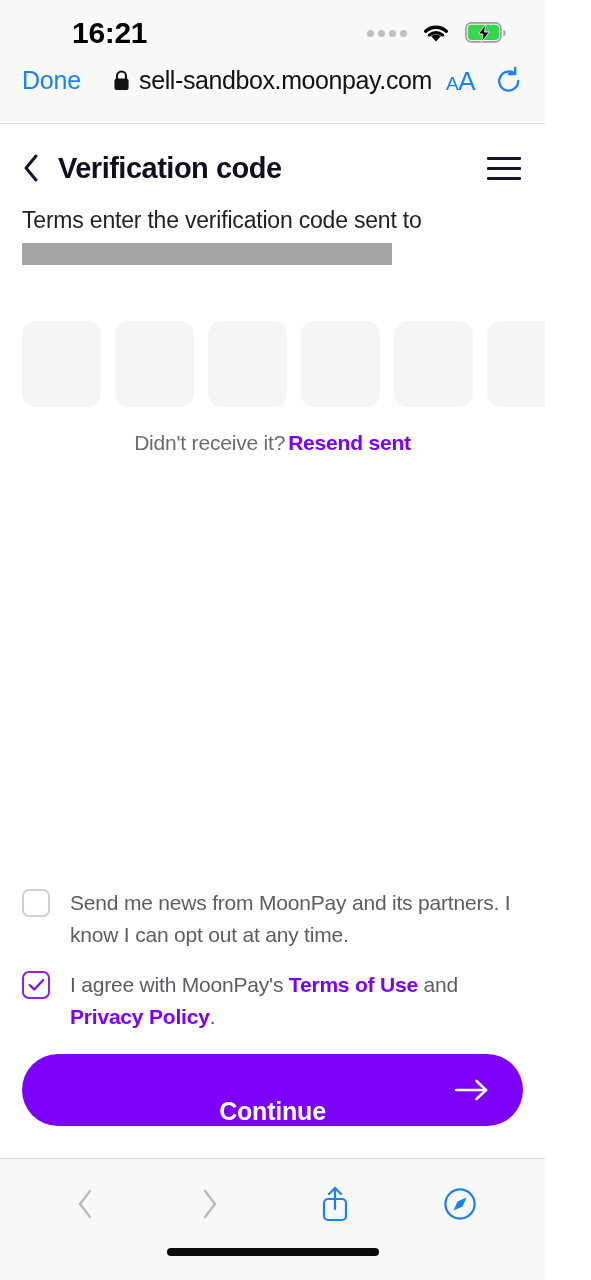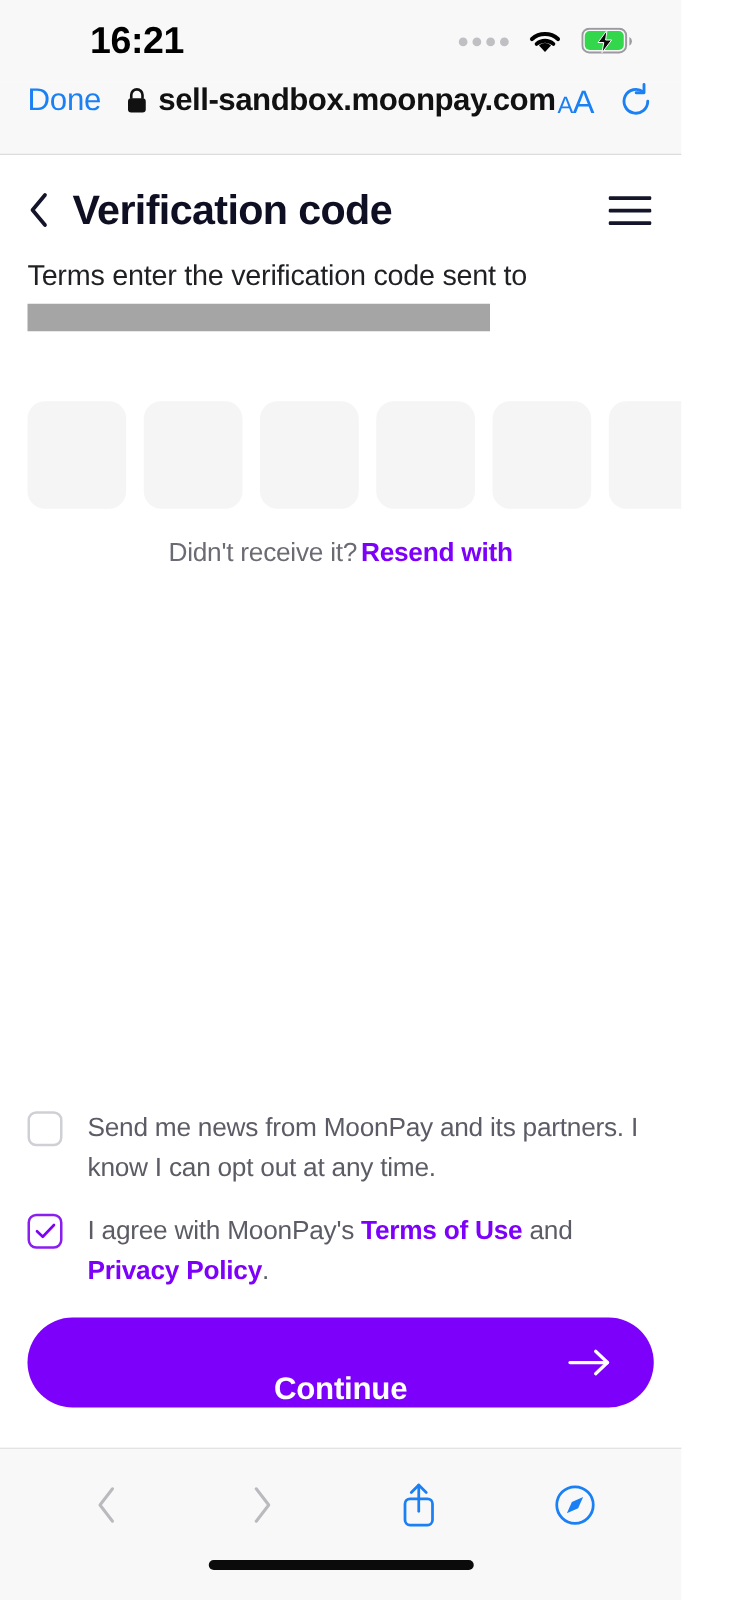--- a/index.html
+++ b/index.html
@@ -83,21 +83,21 @@
     left: 0; right: 0;
     display: flex;
     align-items: center;
     justify-content: center;
     gap: 9px;
     pointer-events: none;
   }
   .lock-icon { display: block; }
   .url-text {
     font-size: 25px;
-    font-weight: bold;
+    font-weight: normal;
     color: #111111;
     letter-spacing: -0.4px;
   }
   .url-right {
     margin-left: auto;
     display: flex;
     align-items: center;
     gap: 20px;
     z-index: 2;
   }
@@ -128,21 +128,21 @@
     height: 44px;
   }
   .back-chevron {
     width: 24px;
     display: flex;
     align-items: center;
     justify-content: flex-start;
     margin-right: 12px;
   }
   .page-title {
-    font-size: 33px;
+    font-size: 29px;
     font-weight: bold;
     color: #0f0f23;
     letter-spacing: -0.5px;
   }
   .menu-btn {
     margin-left: auto;
     display: flex;
     flex-direction: column;
     gap: 7px;
     padding: 6px 2px;
@@ -368,21 +368,21 @@
     <div class="otp-row">
       <input class="otp-box" maxlength="1" value="" style="">
       <input class="otp-box" maxlength="1" value="" style="">
       <input class="otp-box" maxlength="1" value="" style="">
       <input class="otp-box" maxlength="1" value="" style="">
       <input class="otp-box" maxlength="1" value="" style="">
       <input class="otp-box" maxlength="1" value="" style="">
     </div>
 
     <div class="resend-row">
-      <span>Didn't receive it?</span><span class="resend-link">Resend with</span>
+      <span>Didn't receive it?</span><span class="resend-link">Resend sent</span>
     </div>
 
     <div class="spacer"></div>
 
     <div class="consent-block">
 
       <div class="consent-row">
         <div class="checkbox"></div>
         <div class="consent-text">Send me news from MoonPay and its partners. I know I can opt out at any time.</div>
       </div>

